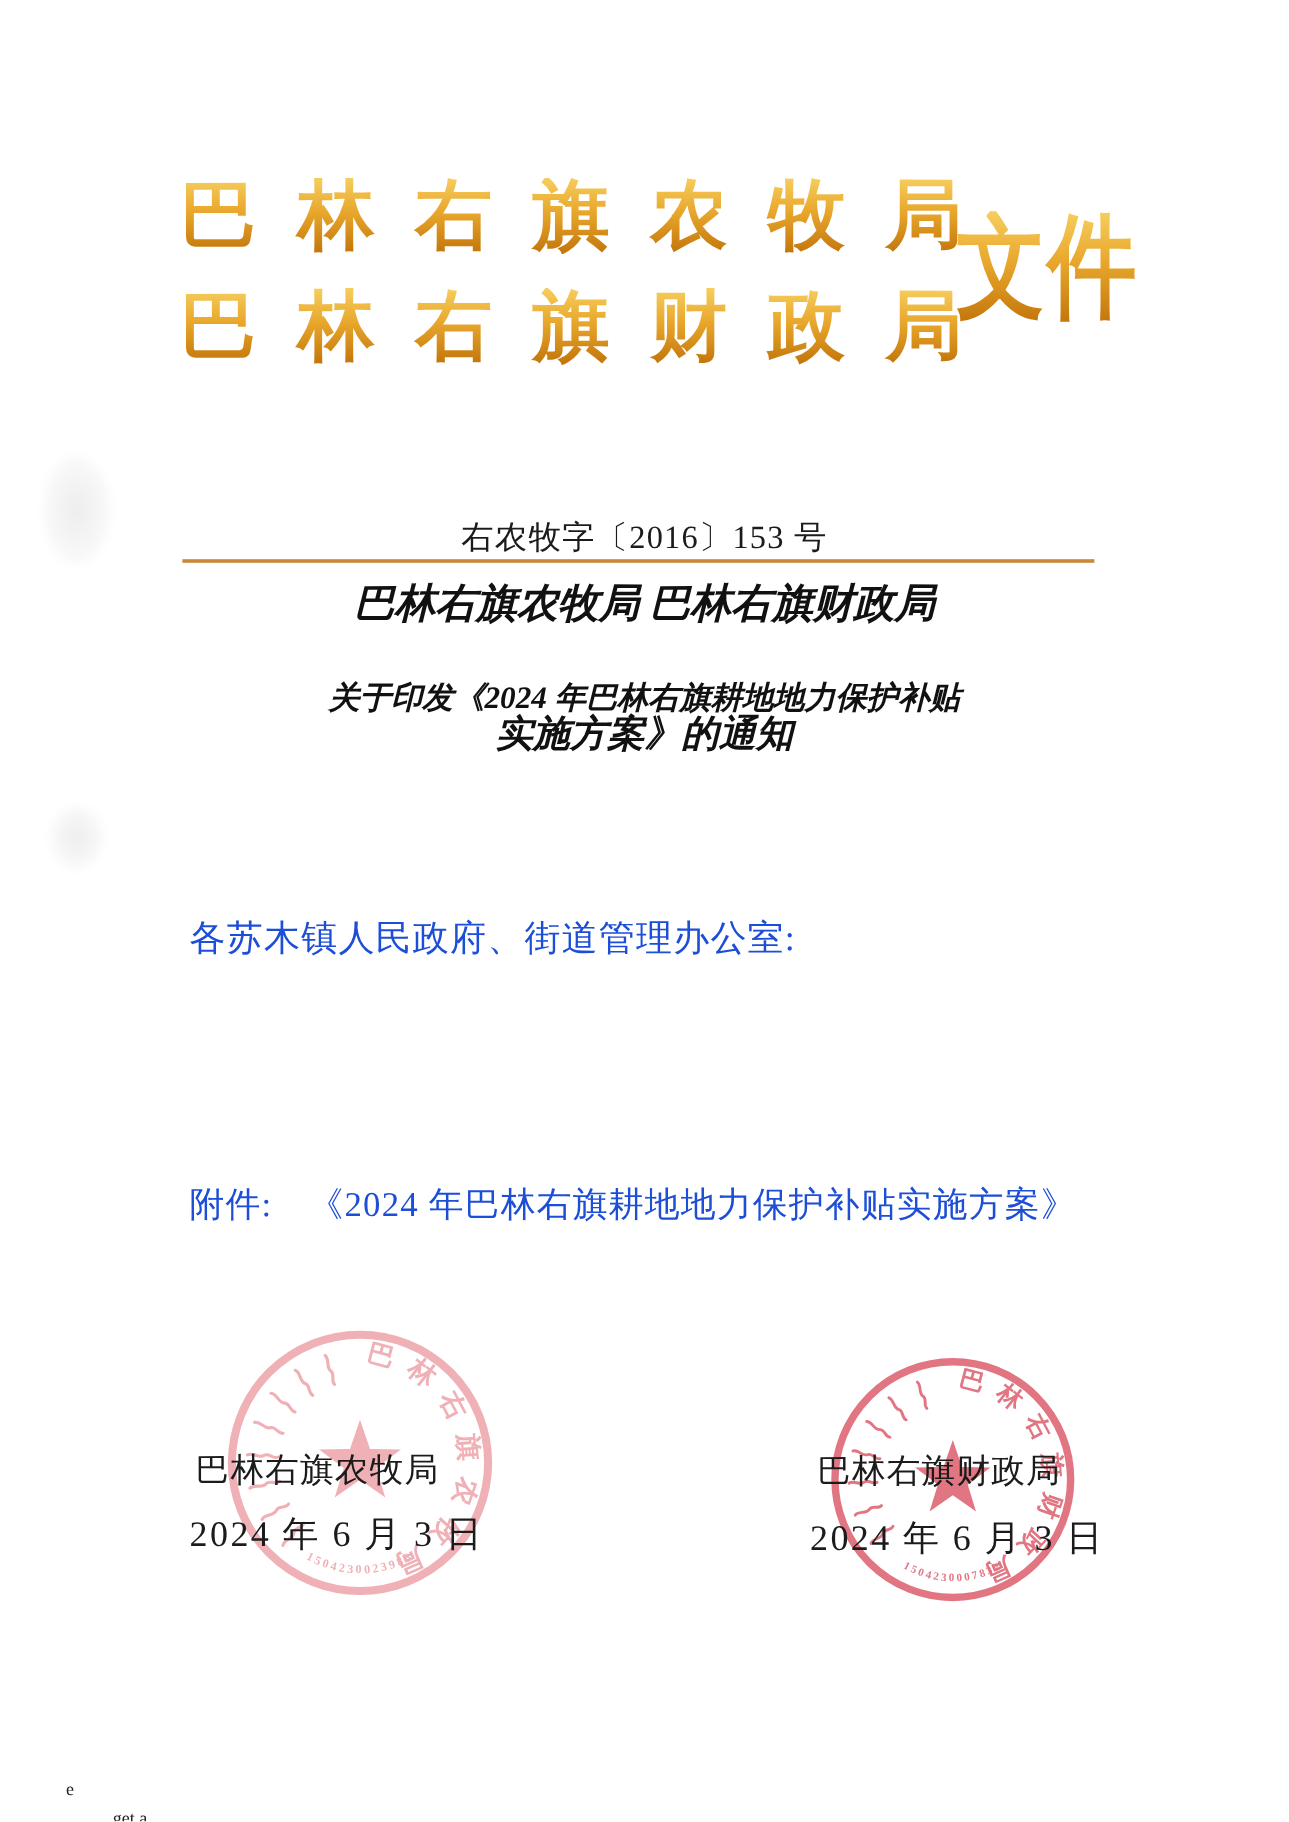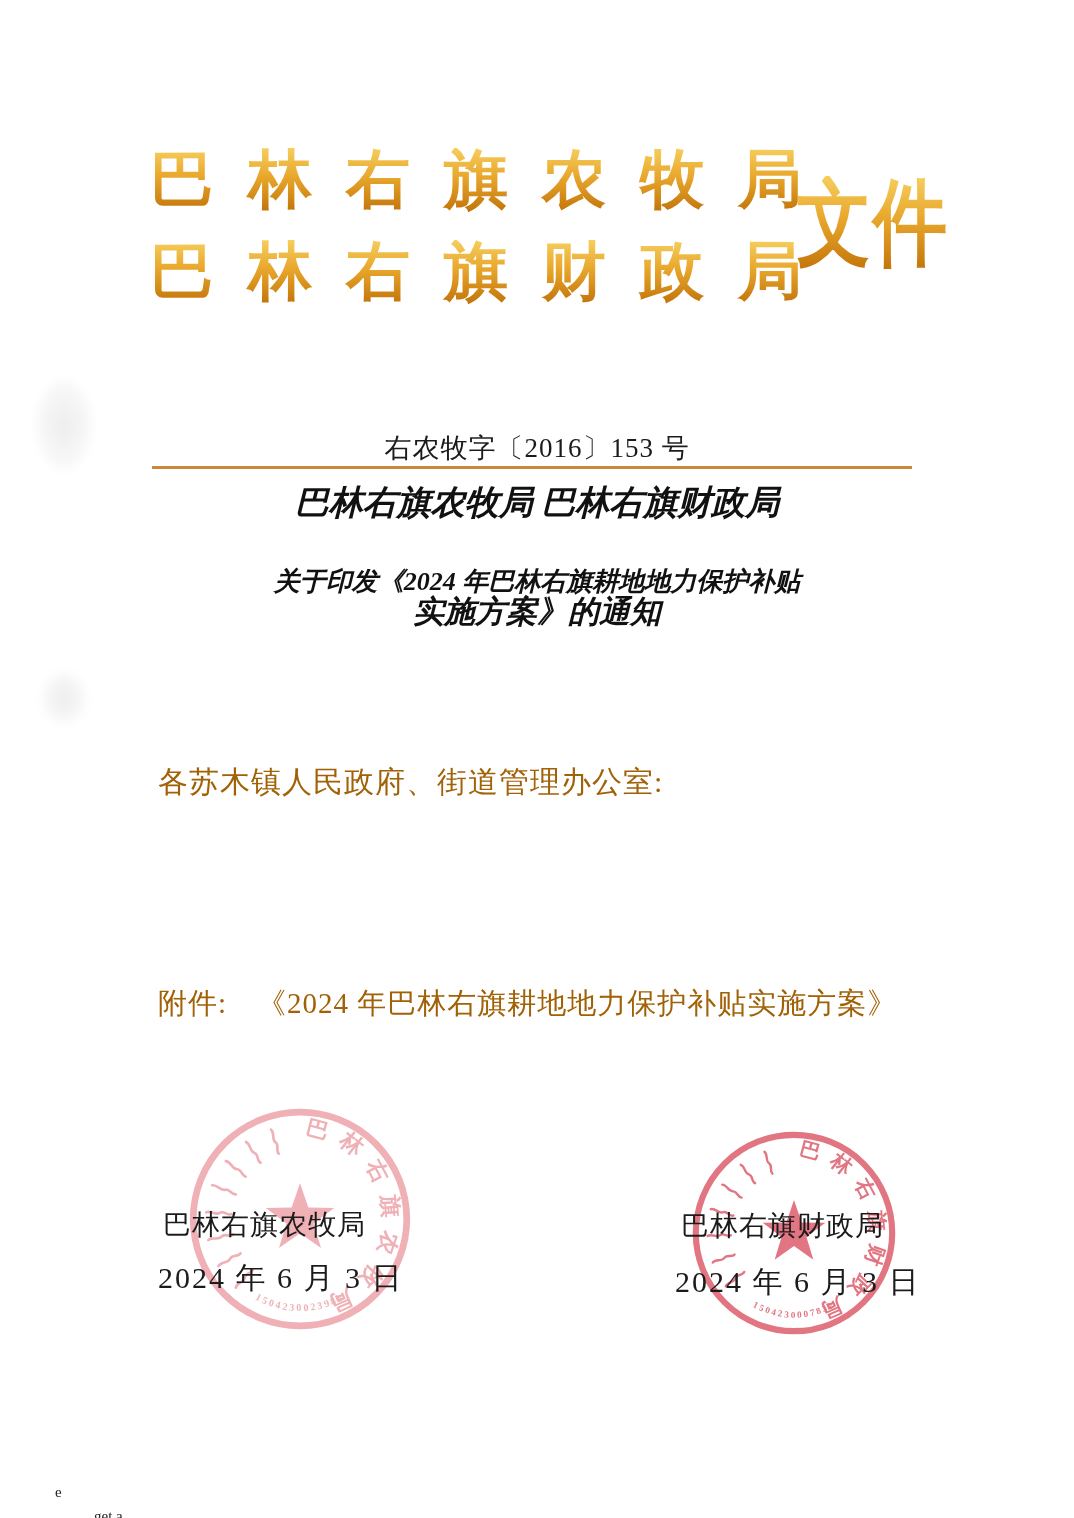--- a/index.html
+++ b/index.html
@@ -30,21 +30,21 @@
     left:0; right:0; top:430px; text-align:center;
     font-size:27px; letter-spacing:1px;
   }
   #red-rule { left:152px; top:466px; width:760px; height:3px; background:#C9883A; }
 
   .title-line { left:0; right:0; text-align:center; font-weight:bold; color:#111;font-style:italic; }
   #title1 { top:480px; font-size:34px; }
   #title2 { top:520px; font-size:26px;margin-top:44px; }
   #title3 { top:591px; font-size:31px; }
 
-  .body-line { color:#a16207; letter-spacing:1px; }
+  .body-line { color:#1d4ed8; letter-spacing:1px; }
   #salutation { left:158px; top:762px; font-size:30px; }
   #para-l1   { left:218px; top:822px; font-size:28.5px; }
   #para-l2   { left:158px; top:876px; font-size:28.5px; }
   #attachment{ left:158px; top:984px; font-size:29px; }
 
   .seal { filter:blur(0.4px); }
   #seal-left  { left:168px; top:1107px; width:264px; height:224px; opacity:0.55; }
   #seal-right { left:683px; top:1130px; width:222px; height:206px; opacity:0.78; }
 
   .sig { z-index:5; color:#1b1b1b; }

